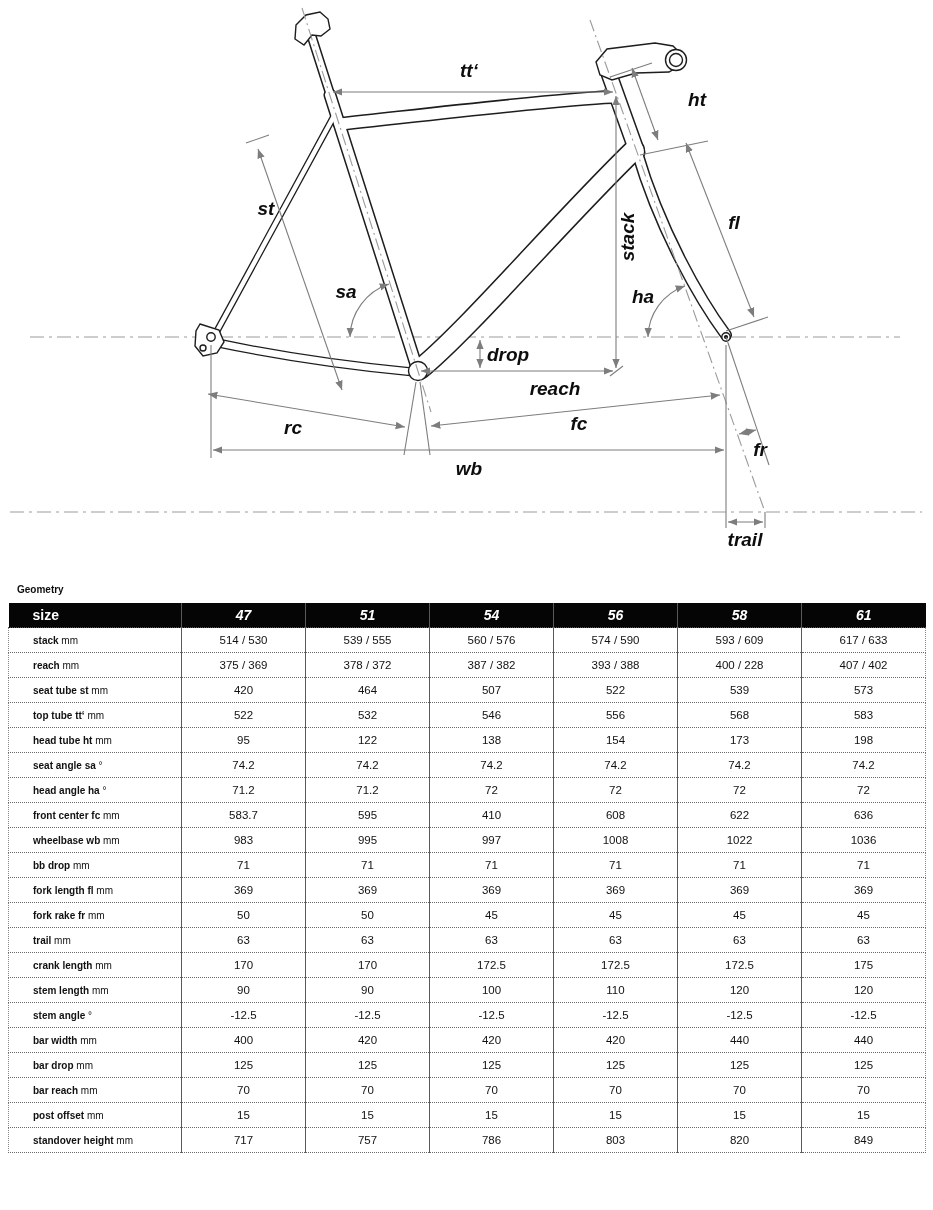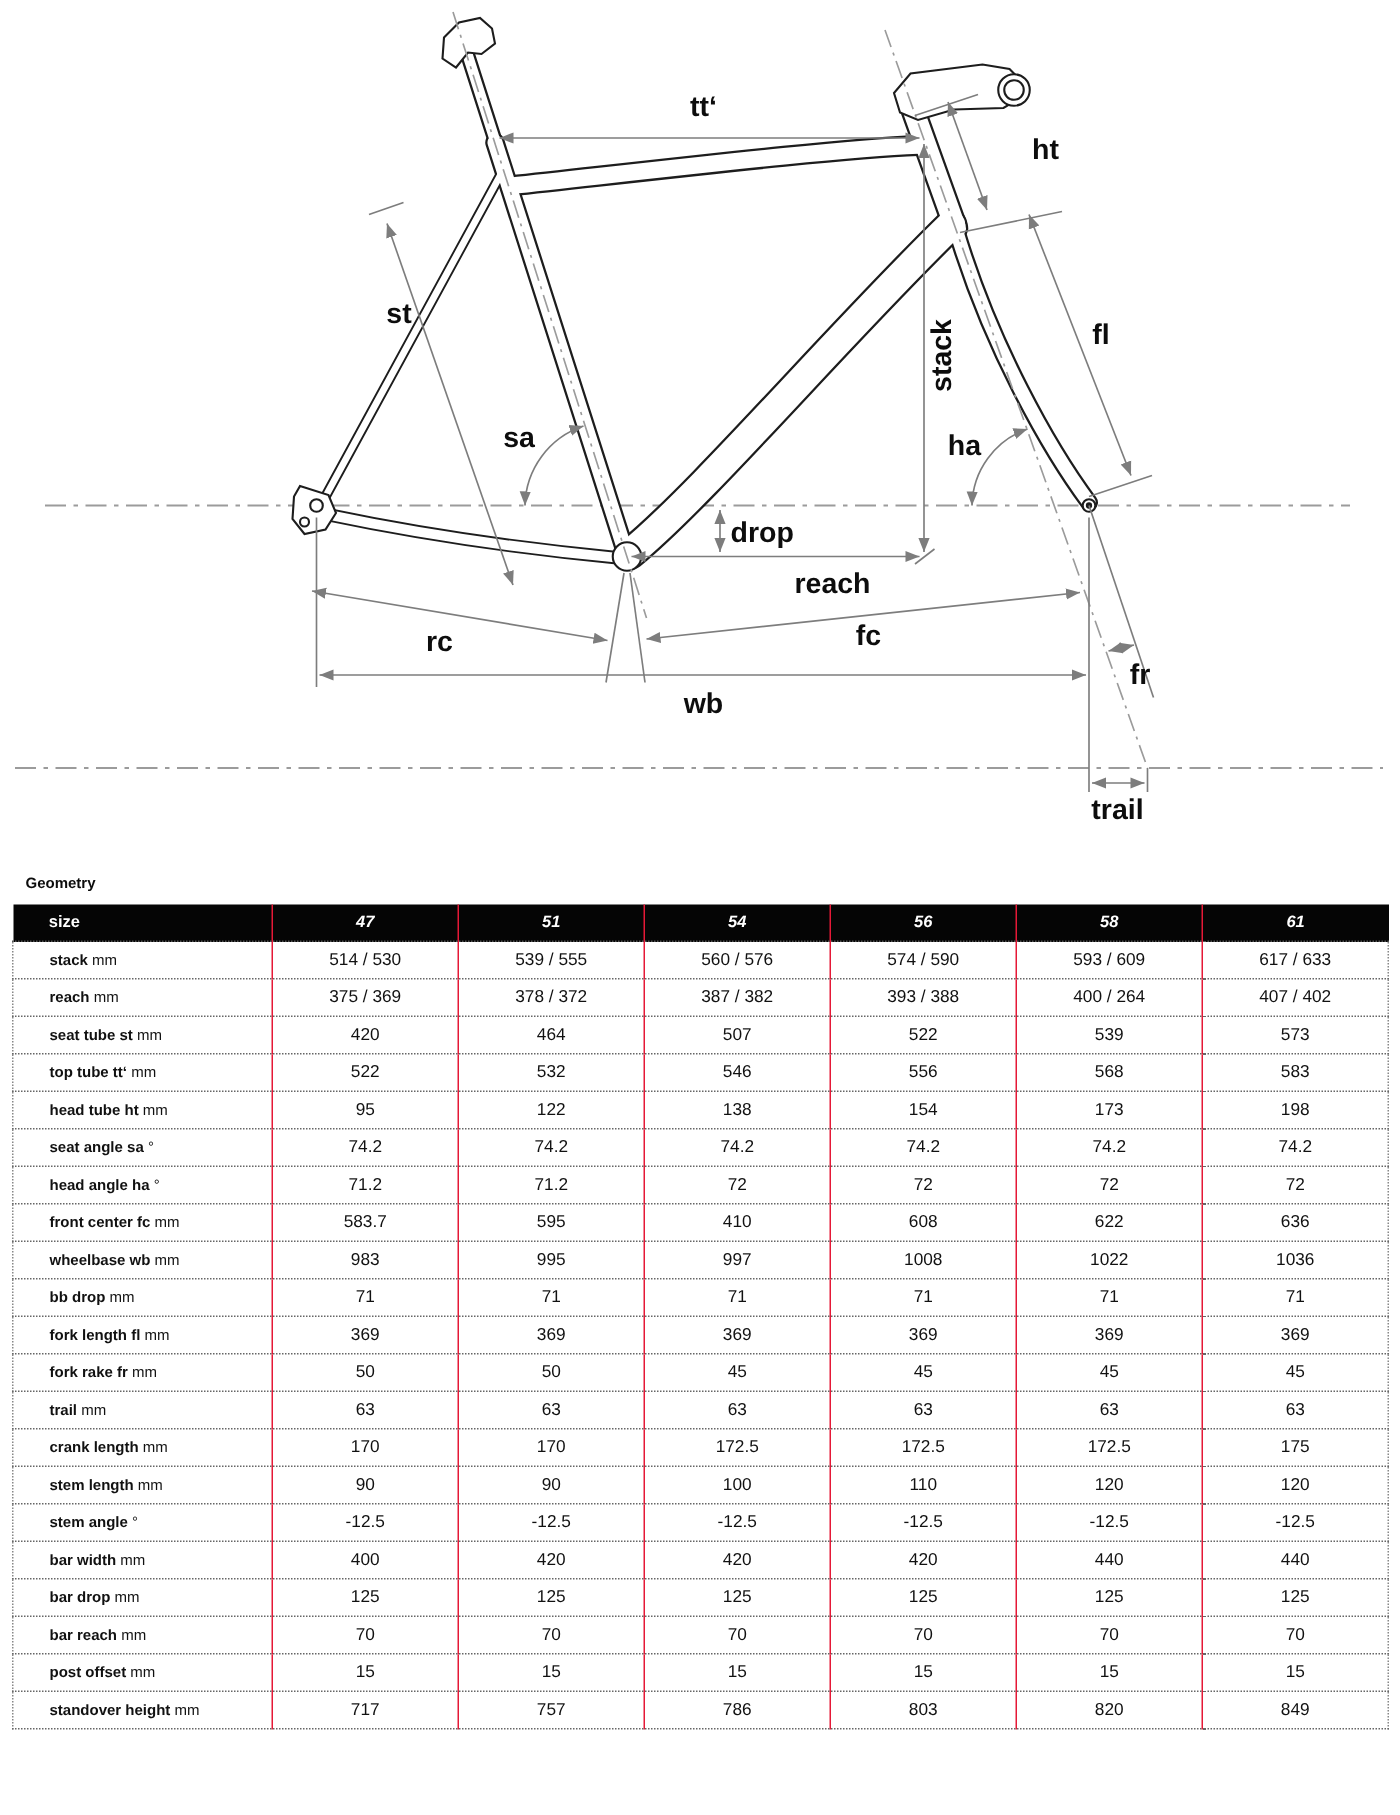--- a/index.html
+++ b/index.html
@@ -1,23 +1,23 @@
 <!DOCTYPE html>
 <html style="--red: #e51937;"><head>
 <meta charset="utf-8">
 <style>
   html,body { margin:0; padding:0; background:#fff; }
   body { width:933px; font-family:"Liberation Sans",sans-serif; color:#111; }
   .page { width:933px; }
-  .diagram-wrap { width:827px; height:572px; position:relative; }
+  .diagram-wrap { width:827px; height:572px; position:relative;font-style:italic; }
   svg { display:block; }
   svg text.dim-label { font-family:"Liberation Sans",sans-serif; font-weight:bold; font-size:19px; fill:#0d0d0d; }
   .section-title { font-size:10px; font-weight:bold; margin:12px 0 8px 17px; color:#0d0d0d; }
   table.geo { border-collapse:collapse; table-layout:fixed; width:917px; margin:0 0 6px 8px; }
-  table.geo thead th { background:#050505; color:#fff; font-size:11px; font-weight:bold; height:22px; border-bottom:1px dotted #555; }
+  table.geo thead th { background:#050505; color:#fff; font-size:14px; font-weight:bold; height:22px; border-bottom:1px dotted #555; }
   table.geo thead th.size-h { text-align:left; padding-left:24px; }
   table.geo thead th.val { text-align:center; border-left:1.5px solid var(--red,#e51937);font-style:italic; }
   table.geo tbody tr { height:25px; }
   table.geo tbody th { text-align:left; padding-left:24px; font-size:10px; font-weight:normal;
     border-bottom:1px dotted #666; border-left:1px dotted #888; white-space:nowrap; }
   table.geo tbody td.val { text-align:center; font-size:11.5px; border-bottom:1px dotted #666;
     border-left:1.5px solid var(--red,#e51937); }
   table.geo tbody td.val:last-child { border-right:1px dotted #888; }
   table.geo .rl { font-weight:bold; }
   table.geo .ru { font-weight:normal; }
@@ -159,21 +159,21 @@
           <td class="val">574 / 590</td>
           <td class="val">593 / 609</td>
           <td class="val">617 / 633</td>
         </tr>
         <tr>
           <th><span class="rl">reach</span><span class="ru"> mm</span></th>
           <td class="val">375 / 369</td>
           <td class="val">378 / 372</td>
           <td class="val">387 / 382</td>
           <td class="val">393 / 388</td>
-          <td class="val">400 / 264</td>
+          <td class="val">400 / 228</td>
           <td class="val">407 / 402</td>
         </tr>
         <tr>
           <th><span class="rl">seat tube st</span><span class="ru"> mm</span></th>
           <td class="val">420</td>
           <td class="val">464</td>
           <td class="val">507</td>
           <td class="val">522</td>
           <td class="val">539</td>
           <td class="val">573</td>

